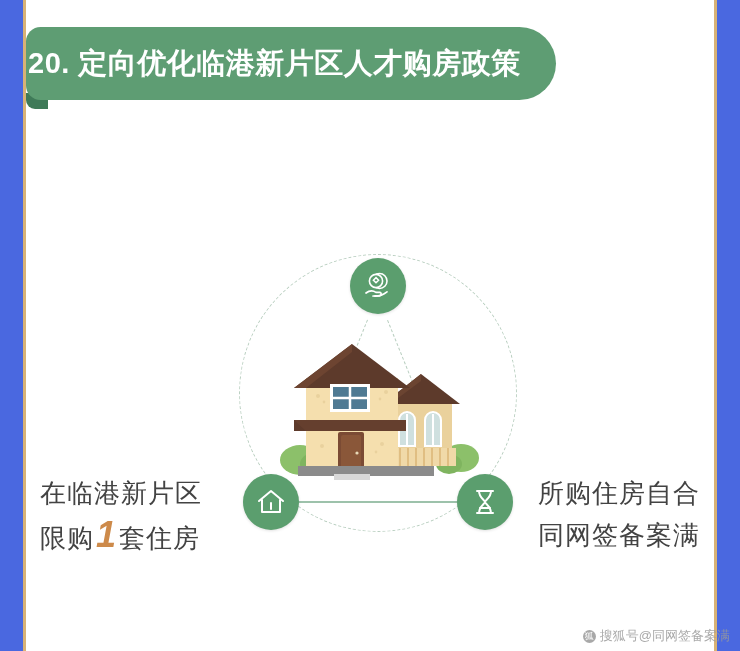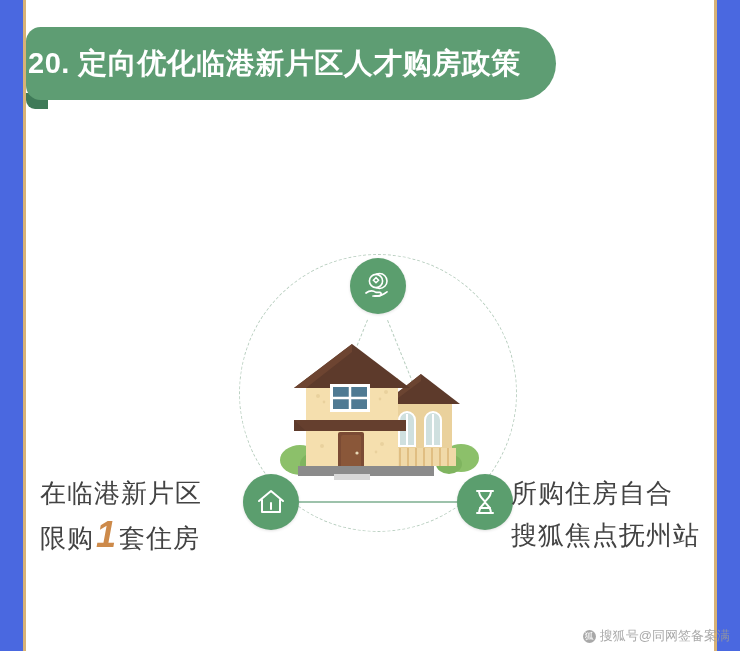--- a/index.html
+++ b/index.html
@@ -334,21 +334,21 @@
 
     <div class="caption left">
       <span class="line">在临港新片区</span>
       <span class="line">
         <span>限购</span><span class="cap-num">1</span><span>套住房</span>
       </span>
     </div>
 
     <div class="caption right">
       <span class="line">所购住房自合</span>
-      <span class="line">搜狐焦点抚州站</span>
+      <span class="line">同网签备案满</span>
     </div>
 
   </div>
 
   <div class="watermark">
     <span class="wm-logo">狐</span>
     <span>搜狐号@同网签备案满</span>
   </div>
 
 </div>

